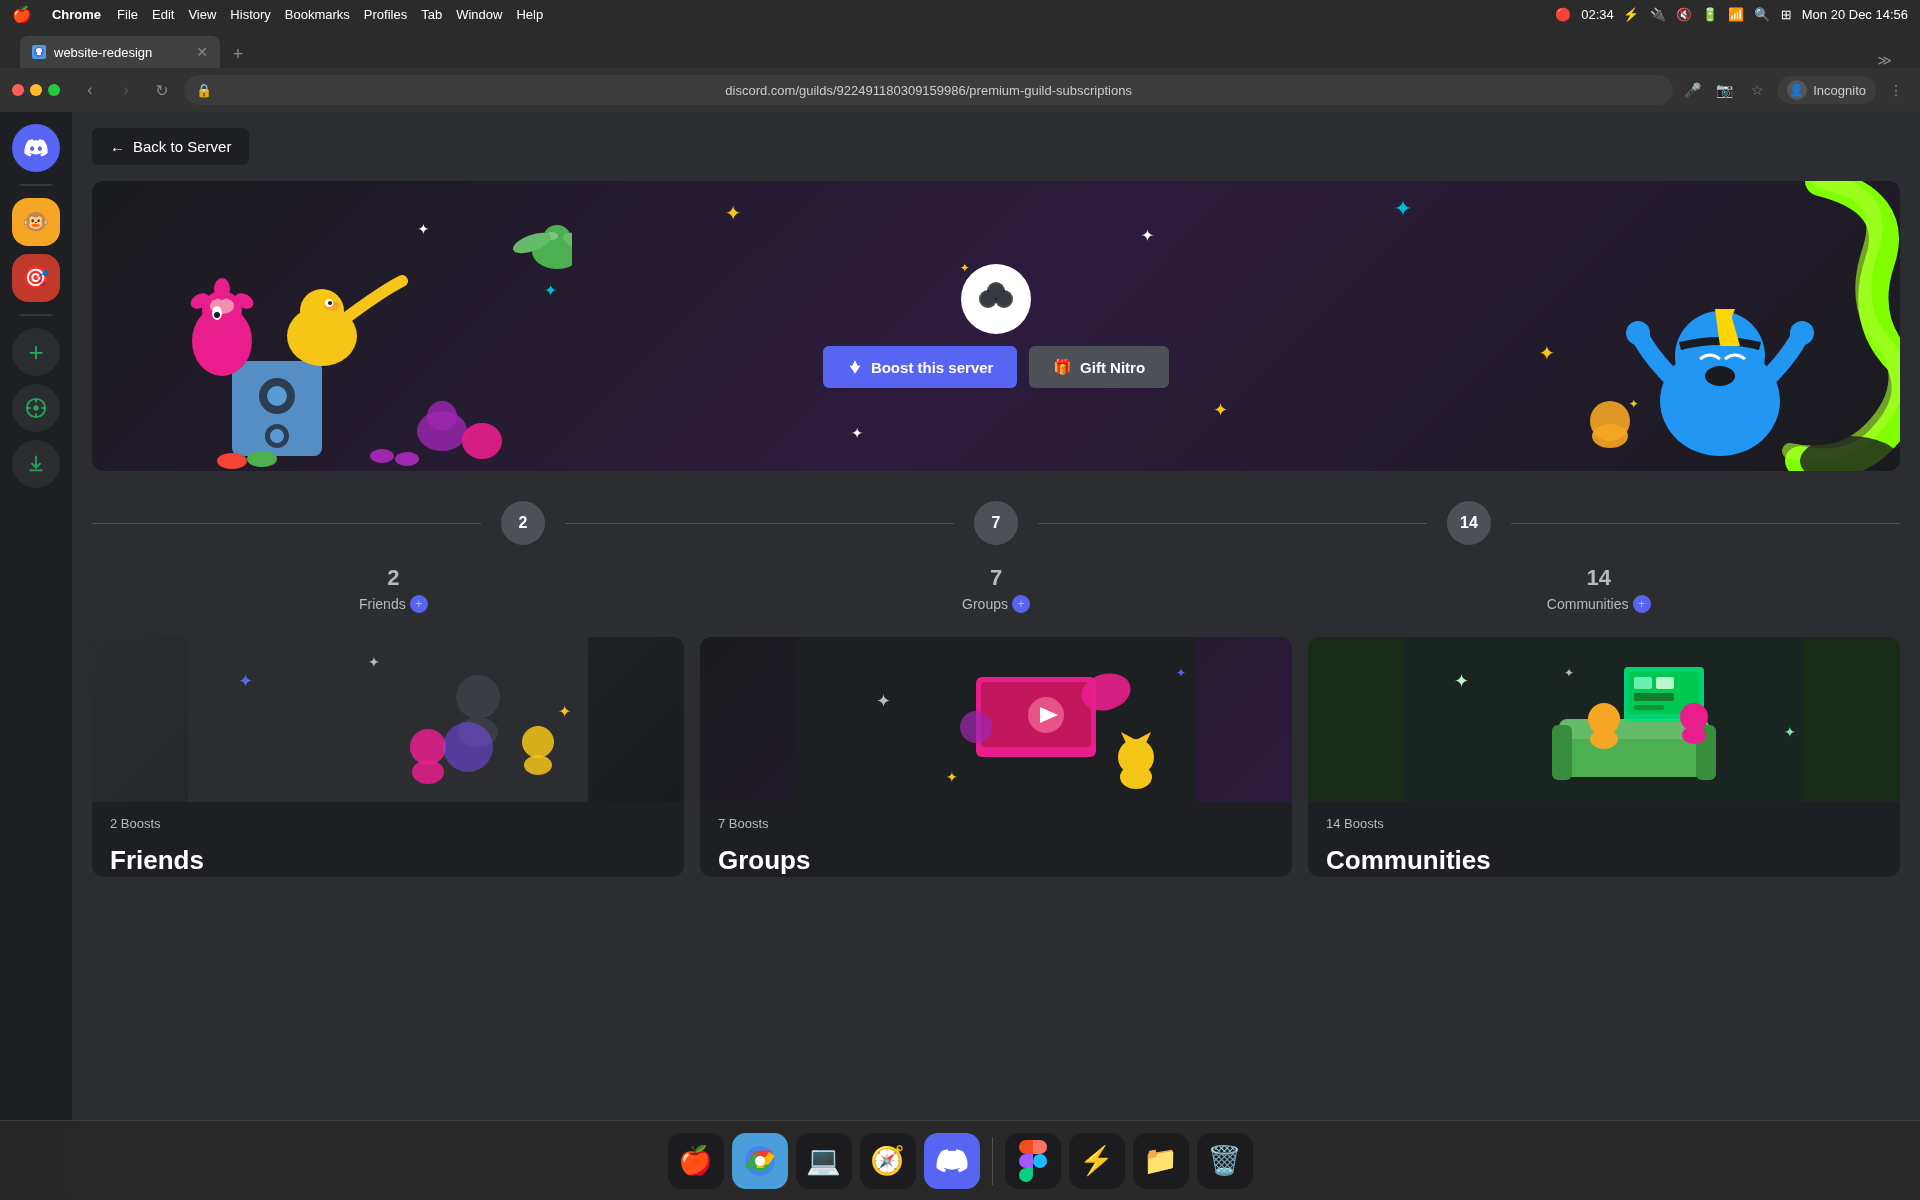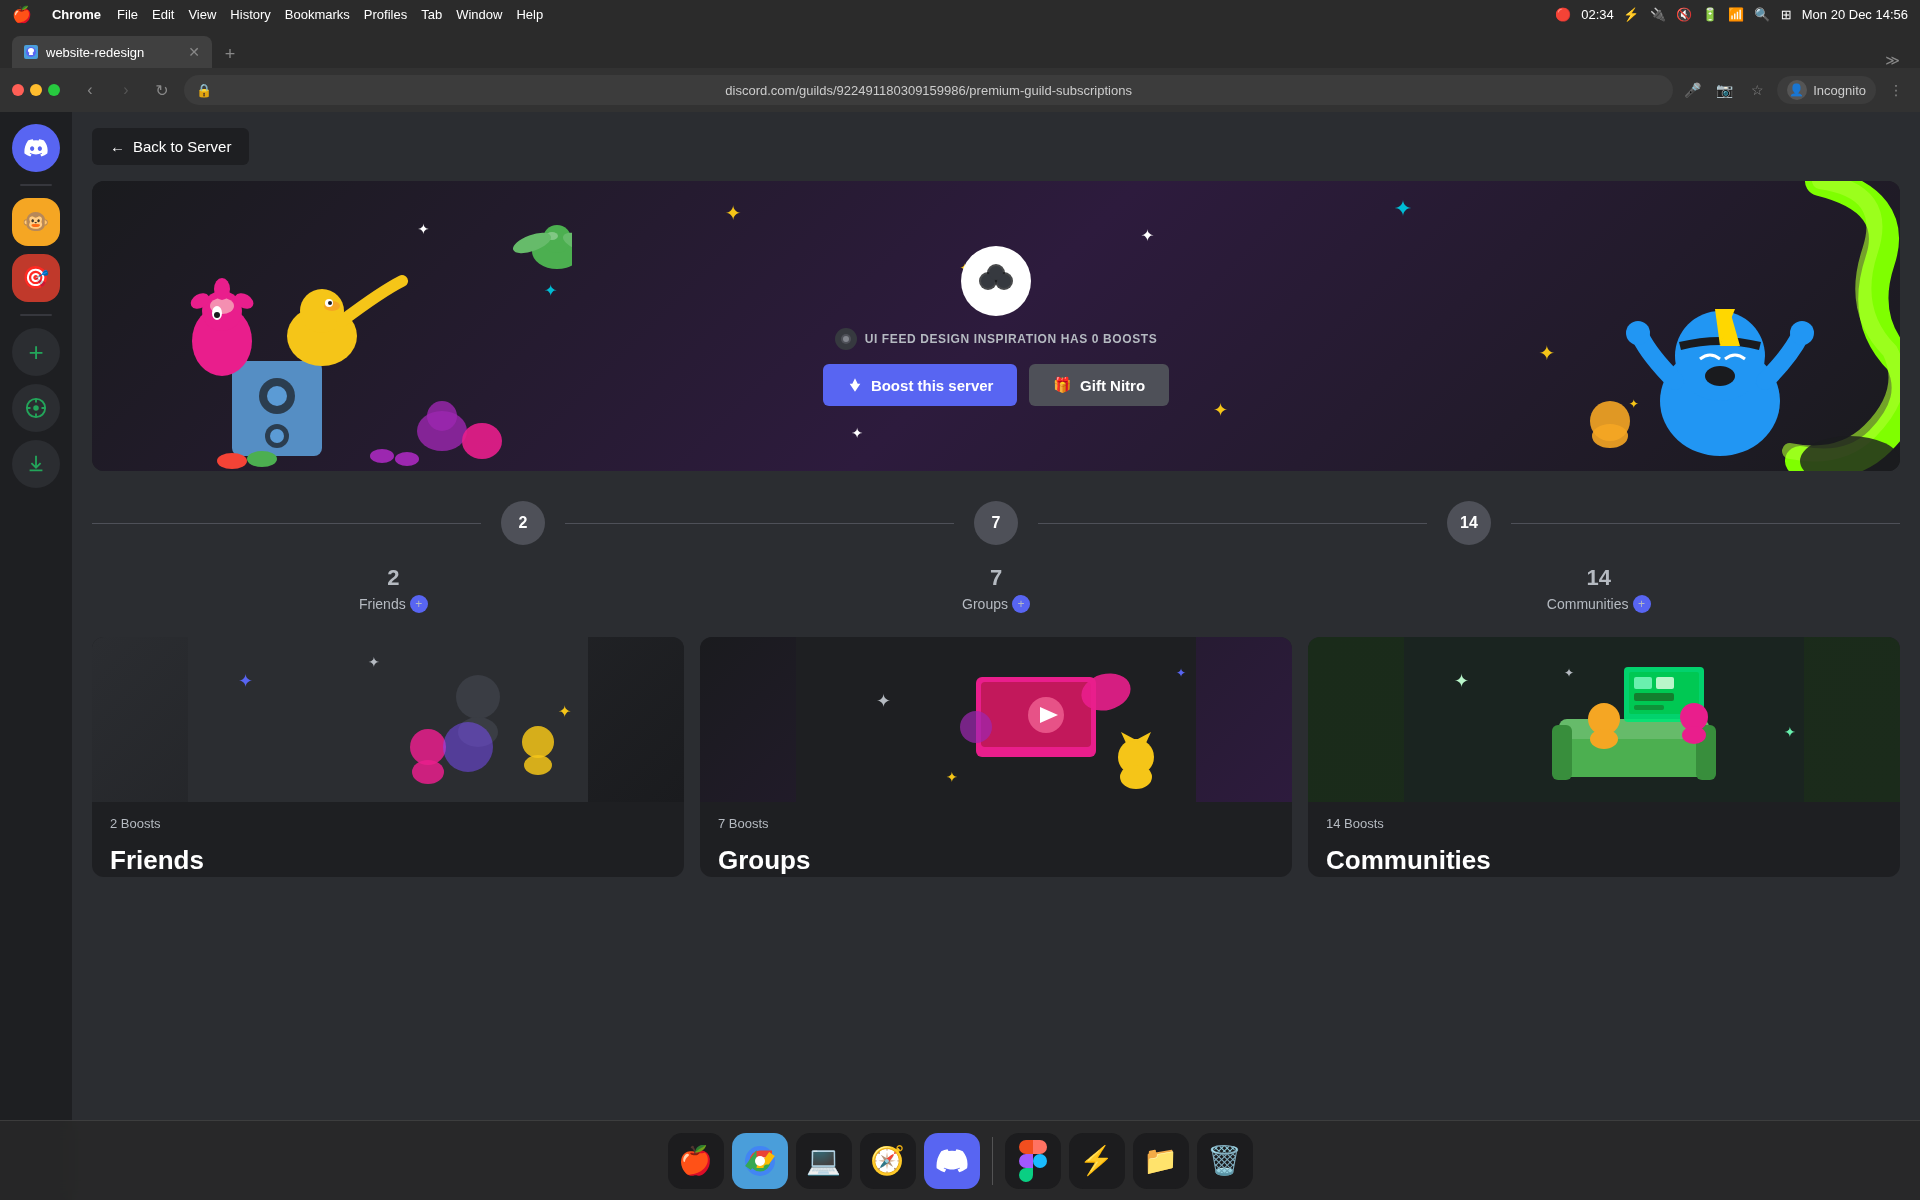--- a/index.html
+++ b/index.html
@@ -31,21 +31,21 @@
     
     .browser-chrome {
       background: #323232;
       padding: 0;
     }
     .tab-bar {
       height: 40px;
       background: #2b2b2b;
       display: flex;
       align-items: flex-end;
-      padding: 0 12px;
+      padding: 0 20px;
       gap: 4px;
     }
     .tab {
       height: 32px;
       background: #3c3c3c;
       border-radius: 8px 8px 0 0;
       display: flex;
       align-items: center;
       padding: 0 12px;
       gap: 8px;
@@ -596,29 +596,20 @@
           <svg width="44" height="44" viewBox="0 0 44 44">
             <circle cx="14" cy="22" r="9" fill="#1a1b1e" opacity="0.8"></circle>
             <circle cx="30" cy="22" r="9" fill="#1a1b1e" opacity="0.8"></circle>
             <circle cx="22" cy="14" r="9" fill="#1a1b1e" opacity="0.8"></circle>
             <circle cx="14" cy="22" r="7" fill="#36393f"></circle>
             <circle cx="30" cy="22" r="7" fill="#36393f"></circle>
             <circle cx="22" cy="14" r="7" fill="#36393f"></circle>
           </svg>
         </div>
 
-        <div class="server-badge">
-          <div class="server-badge-icon">
-            <svg width="12" height="12" viewBox="0 0 24 24" fill="#b5bac1">
-              <circle cx="12" cy="12" r="10" fill="#4e5058"></circle>
-              <path d="M12 6a6 6 0 0 1 0 12 6 6 0 0 1 0-12z" fill="#b5bac1" opacity="0.5"></path>
-            </svg>
-          </div>
-          <span class="server-badge-text">UI FEED DESIGN INSPIRATION HAS 0 BOOSTS</span>
-        </div>
 
 
         <div class="hero-buttons">
           <button class="btn-boost">
             <svg width="16" height="16" viewBox="0 0 24 24" fill="white">
               <path d="M12 2L8 10H4l8 12 8-12h-4L12 2z"></path>
             </svg>
             <span>Boost this server</span>
           </button>
           <button class="btn-gift">

